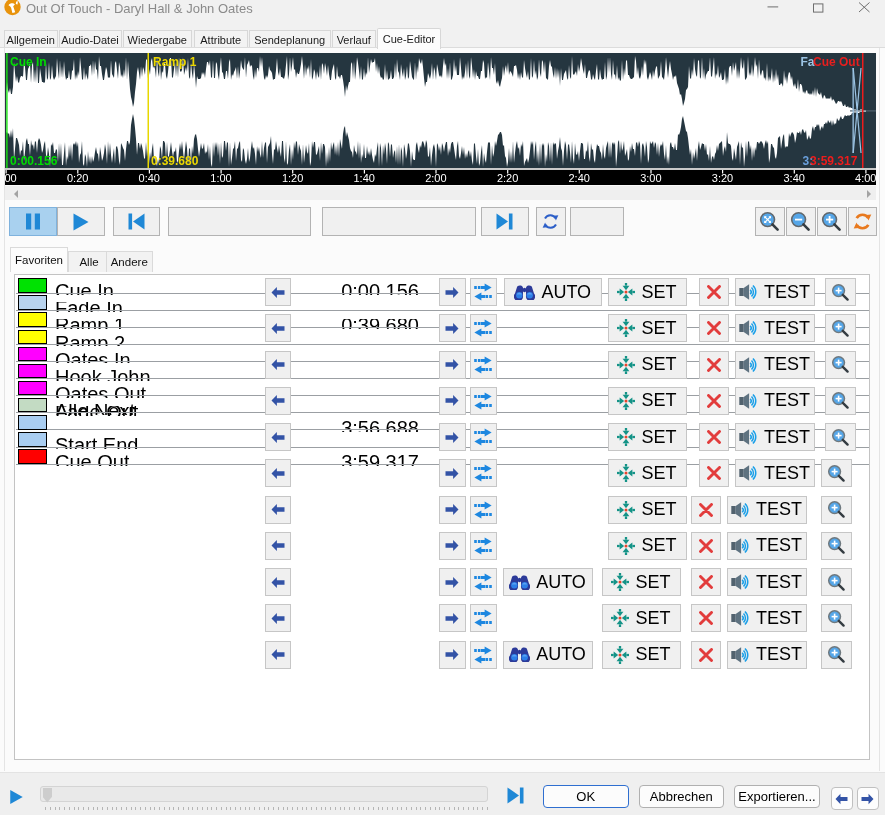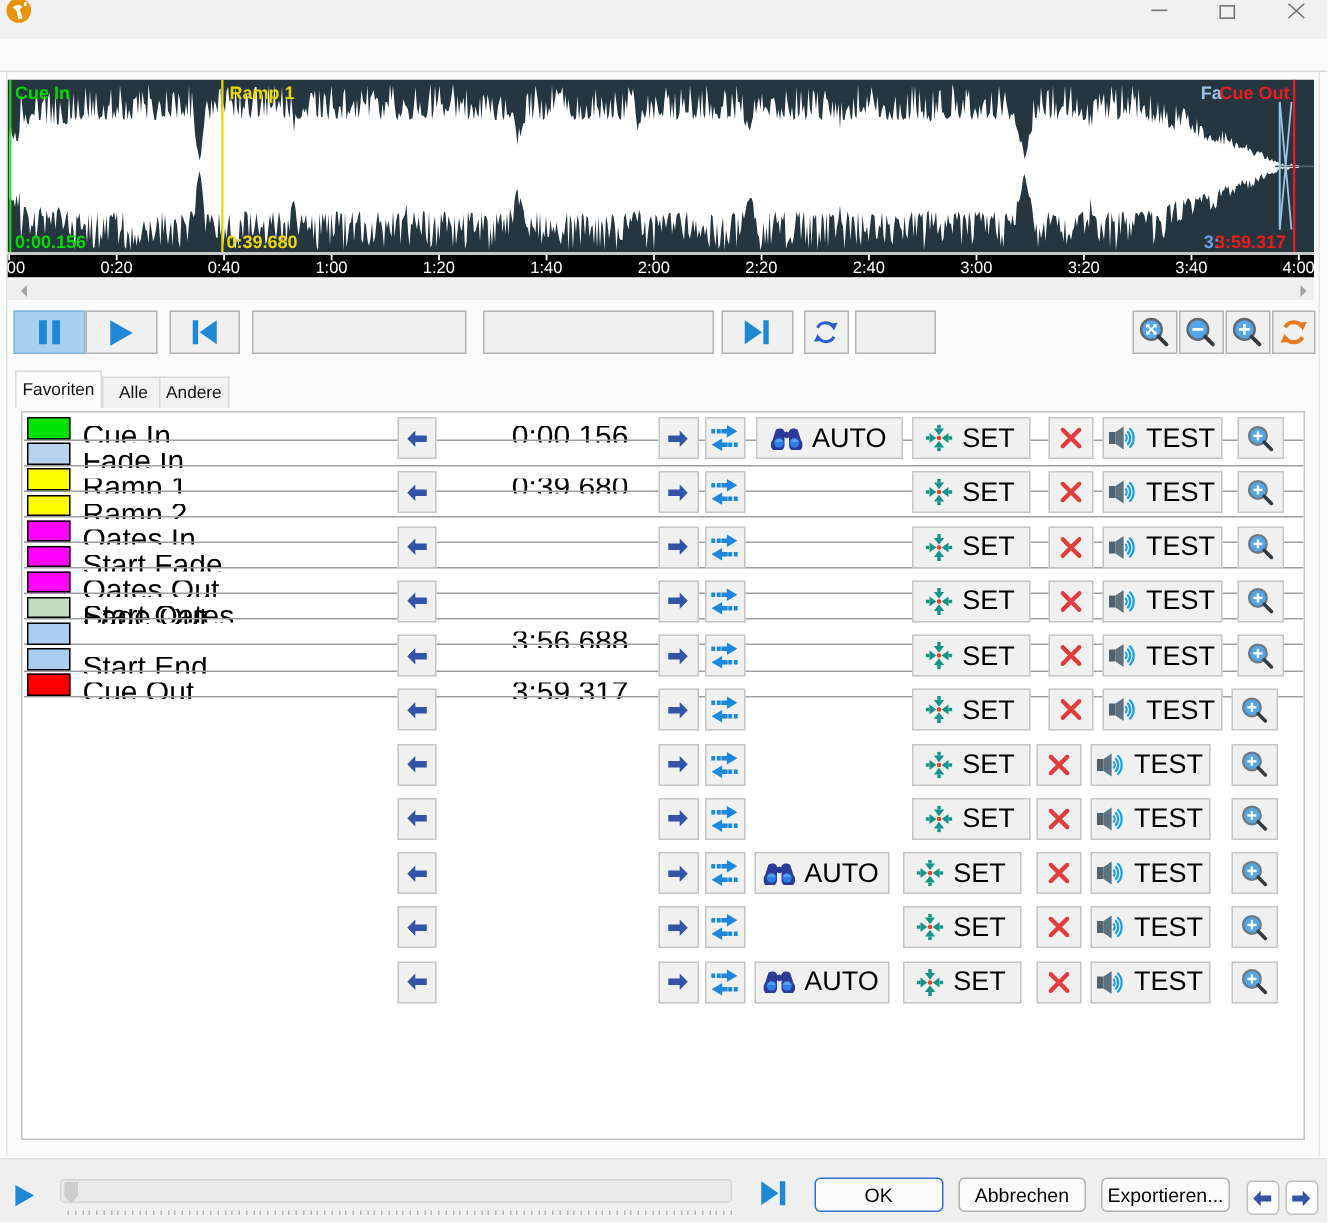--- a/index.html
+++ b/index.html
@@ -142,26 +142,36 @@
 </defs>
 </svg>
 
 <div id="win">
   <div id="titlebar">
     <svg width="18" height="17" style="position:absolute;left:3.5px;top:-1px">
       <circle cx="8.5" cy="8" r="8.2" fill="#e8930c"></circle>
       <path d="M4.5 6.2 C5.8 3.9 9.5 3.7 10.9 5.4 L9.2 7.3 11.2 13.2 8.4 14 7.1 8.7 6 7.2z" fill="#fff"></path>
       <path d="M12.2 2.6 13.9 2.2 13.5 5.4 11.8 5z" fill="#fff"></path>
     </svg>
+    <div id="title">Out Of Touch - Daryl Hall &amp; John Oates</div>
     <svg width="135" height="16" style="position:absolute;left:750px;top:0">
       <rect x="17.5" y="6.4" width="10.7" height="1" fill="#6e6e6e"></rect>
       <rect x="63.5" y="3.9" width="9.4" height="8.2" fill="none" stroke="#6e6e6e" stroke-width="1"></rect>
       <path d="M109 2.5l10.5 9.5M119.5 2.5 109 12" stroke="#6e6e6e" stroke-width="1" fill="none"></path>
     </svg>
   </div>
+  <div id="maintabs">
+      <div class="mtab" style="left:4px;width:53.5px">Allgemein</div>
+      <div class="mtab" style="left:58.5px;width:63px">Audio-Datei</div>
+      <div class="mtab" style="left:122.5px;width:69.5px">Wiedergabe</div>
+      <div class="mtab" style="left:193.5px;width:54.5px">Attribute</div>
+      <div class="mtab" style="left:249px;width:81.5px">Sendeplanung</div>
+      <div class="mtab" style="left:331.5px;width:44.5px">Verlauf</div>
+      <div class="mtab active" style="left:377px;width:64px">Cue-Editor</div>
+    </div>
   <div id="mtline"></div>
   <div class="abs" style="left:4px;top:48px;width:1px;height:723px;background:#e4e4e4"></div>
   <div class="abs" style="left:879px;top:48px;width:1px;height:723px;background:#e4e4e4"></div>
 
   <svg id="wave" width="871" height="115">
     <rect width="871" height="115" fill="#253640"></rect>
     <polygon points="1,38 2,29 3,37 4,40 5,35 6,41 7,41 8,34 9,9 10,20 11,29 12,23 13,29 14,30 15,25 16,23 17,23 18,24 19,9 20,14 21,27 22,27 23,16 24,14 25,10 26,30 27,12 28,9 29,30 30,16 31,30 32,10 33,30 34,30 35,15 36,22 37,29 38,29 39,30 40,29 41,10 42,27 43,25 44,9 45,27 46,25 47,12 48,24 49,27 50,25 51,23 52,5 53,18 54,26 55,7 56,25 57,13 58,25 59,8 60,21 61,27 62,25 63,25 64,17 65,26 66,27 67,18 68,17 69,6 70,27 71,21 72,26 73,18 74,23 75,4 76,14 77,26 78,27 79,14 80,27 81,20 82,24 83,27 84,13 85,13 86,11 87,23 88,7 89,22 90,8 91,16 92,17 93,27 94,3 95,13 96,13 97,21 98,27 99,27 100,20 101,14 102,17 103,25 104,24 105,25 106,7 107,21 108,23 109,25 110,10 111,8 112,17 113,26 114,9 115,14 116,24 117,21 118,25 119,16 120,24 121,4 122,27 123,8 124,22 125,36 126,44 127,48 128,54 129,50 130,39 131,31 132,19 133,14 134,20 135,27 136,13 137,24 138,14 139,17 140,22 141,7 142,6 143,26 144,16 145,22 146,8 147,5 148,15 149,13 150,16 151,25 152,4 153,19 154,24 155,9 156,27 157,18 158,20 159,10 160,11 161,23 162,26 163,19 164,9 165,5 166,5 167,25 168,24 169,16 170,9 171,24 172,9 173,25 174,4 175,18 176,19 177,17 178,4 179,22 180,18 181,14 182,19 183,5 184,24 185,26 186,10 187,20 188,26 189,11 190,21 191,35 192,23 193,26 194,26 195,26 196,25 197,19 198,22 199,19 200,25 201,16 202,9 203,9 204,13 205,7 206,24 207,25 208,7 209,25 210,25 211,9 212,11 213,22 214,27 215,14 216,4 217,19 218,20 219,26 220,26 221,18 222,18 223,26 224,9 225,6 226,27 227,21 228,23 229,19 230,17 231,14 232,26 233,13 234,26 235,19 236,7 237,14 238,16 239,17 240,4 241,25 242,12 243,10 244,7 245,14 246,12 247,13 248,23 249,27 250,16 251,25 252,15 253,15 254,19 255,3 256,14 257,4 258,16 259,25 260,27 261,22 262,25 263,22 264,13 265,17 266,18 267,20 268,27 269,26 270,26 271,17 272,5 273,19 274,23 275,15 276,24 277,24 278,25 279,26 280,22 281,12 282,3 283,27 284,21 285,4 286,19 287,13 288,4 289,17 290,16 291,25 292,19 293,21 294,21 295,17 296,11 297,3 298,13 299,26 300,11 301,23 302,14 303,17 304,12 305,25 306,6 307,27 308,24 309,16 310,19 311,27 312,18 313,23 314,25 315,12 316,27 317,10 318,12 319,21 320,10 321,15 322,23 323,12 324,21 325,27 326,27 327,18 328,14 329,11 330,25 331,27 332,13 333,24 334,23 335,26 336,22 337,22 338,27 339,34 340,44 341,32 342,38 343,33 344,29 345,29 346,11 347,9 348,26 349,8 350,27 351,18 352,4 353,10 354,18 355,27 356,13 357,27 358,26 359,15 360,25 361,19 362,22 363,4 364,20 365,13 366,6 367,10 368,9 369,9 370,5 371,19 372,10 373,21 374,13 375,22 376,25 377,24 378,27 379,26 380,11 381,27 382,17 383,27 384,26 385,25 386,17 387,26 388,26 389,24 390,10 391,25 392,6 393,18 394,20 395,27 396,11 397,19 398,24 399,15 400,27 401,23 402,13 403,26 404,24 405,8 406,16 407,24 408,26 409,27 410,9 411,27 412,13 413,20 414,5 415,9 416,11 417,6 418,14 419,25 420,34 421,29 422,29 423,20 424,23 425,26 426,21 427,10 428,27 429,14 430,18 431,27 432,11 433,16 434,22 435,24 436,22 437,25 438,13 439,5 440,13 441,10 442,26 443,15 444,26 445,9 446,27 447,26 448,22 449,6 450,19 451,12 452,22 453,22 454,22 455,4 456,15 457,27 458,23 459,26 460,19 461,10 462,26 463,7 464,23 465,26 466,4 467,13 468,25 469,16 470,27 471,18 472,23 473,23 474,26 475,26 476,18 477,18 478,7 479,10 480,26 481,24 482,25 483,9 484,18 485,27 486,4 487,15 488,15 489,22 490,10 491,28 492,31 493,27 494,32 495,34 496,29 497,25 498,13 499,23 500,16 501,12 502,20 503,9 504,22 505,18 506,19 507,21 508,24 509,13 510,13 511,12 512,17 513,26 514,20 515,27 516,19 517,24 518,25 519,7 520,15 521,21 522,25 523,18 524,27 525,26 526,5 527,25 528,23 529,7 530,22 531,17 532,27 533,24 534,6 535,20 536,24 537,7 538,9 539,20 540,8 541,25 542,26 543,27 544,13 545,7 546,13 547,14 548,21 549,25 550,14 551,26 552,15 553,25 554,16 555,33 556,15 557,27 558,27 559,21 560,19 561,17 562,25 563,27 564,12 565,24 566,26 567,3 568,21 569,22 570,20 571,18 572,23 573,11 574,19 575,14 576,5 577,11 578,17 579,21 580,11 581,25 582,25 583,20 584,17 585,18 586,26 587,27 588,21 589,25 590,27 591,18 592,11 593,26 594,27 595,16 596,24 597,27 598,26 599,26 600,9 601,27 602,23 603,4 604,20 605,4 606,21 607,27 608,7 609,22 610,21 611,27 612,12 613,27 614,24 615,28 616,27 617,7 618,27 619,15 620,23 621,8 622,7 623,22 624,22 625,25 626,26 627,26 628,25 629,24 630,3 631,8 632,22 633,14 634,24 635,26 636,22 637,13 638,23 639,6 640,12 641,7 642,24 643,27 644,23 645,19 646,22 647,27 648,17 649,24 650,18 651,14 652,13 653,26 654,24 655,22 656,8 657,24 658,25 659,27 660,18 661,4 662,15 663,25 664,15 665,8 666,16 667,21 668,27 669,23 670,24 671,22 672,30 673,33 674,36 675,42 676,41 677,46 678,53 679,50 680,46 681,37 682,36 683,34 684,13 685,25 686,26 687,16 688,23 689,5 690,16 691,22 692,24 693,8 694,7 695,26 696,24 697,4 698,26 699,15 700,27 701,22 702,20 703,18 704,18 705,4 706,23 707,24 708,14 709,4 710,26 711,20 712,23 713,12 714,25 715,23 716,19 717,27 718,27 719,26 720,16 721,32 722,23 723,31 724,15 725,13 726,13 727,23 728,9 729,18 730,14 731,9 732,26 733,15 734,26 735,17 736,4 737,14 738,16 739,6 740,27 741,26 742,24 743,3 744,23 745,19 746,23 747,11 748,24 749,16 750,4 751,14 752,11 753,26 754,6 755,20 756,23 757,18 758,17 759,26 760,24 761,28 762,10 763,29 764,23 765,28 766,24 767,15 768,30 769,21 770,29 771,16 772,27 773,21 774,32 775,32 776,30 777,31 778,34 779,17 780,28 781,23 782,31 783,23 784,19 785,20 786,27 787,23 788,31 789,34 790,30 791,35 792,36 793,26 794,39 795,31 796,31 797,33 798,40 799,38 800,41 801,38 802,37 803,41 804,40 805,42 806,40 807,42 808,37 809,43 810,34 811,44 812,35 813,40 814,41 815,42 816,39 817,44 818,46 819,42 820,43 821,46 822,45 823,46 824,45 825,46 826,43 827,48 828,46 829,47 830,49 831,51 832,50 833,48 834,48 835,49 836,48 837,50 838,53 839,53 840,51 841,54 842,54 843,53 844,55 845,54 846,55 847,55 848,56 849,57 850,56 851,57 852,57 853,57 854,57 855,57 856,56 857,57 858,57 859,57 860,57 861,57 861,59 860,59 859,59 858,59 857,59 856,59 855,59 854,60 853,60 852,60 851,59 850,60 849,59 848,60 847,60 846,62 845,62 844,63 843,62 842,63 841,63 840,62 839,64 838,66 837,66 836,63 835,65 834,68 833,67 832,65 831,71 830,70 829,72 828,67 827,73 826,67 825,70 824,69 823,67 822,71 821,69 820,71 819,71 818,76 817,73 816,75 815,78 814,71 813,73 812,71 811,74 810,74 809,78 808,73 807,76 806,85 805,86 804,82 803,85 802,87 801,77 800,80 799,79 798,76 797,77 796,82 795,78 794,80 793,80 792,79 791,86 790,90 789,82 788,80 787,79 786,81 785,84 784,80 783,93 782,94 781,93 780,95 779,81 778,83 777,89 776,96 775,83 774,84 773,85 772,100 771,106 770,104 769,95 768,94 767,91 766,91 765,105 764,110 763,88 762,91 761,87 760,90 759,96 758,91 757,89 756,88 755,89 754,91 753,89 752,89 751,98 750,94 749,105 748,94 747,108 746,92 745,97 744,88 743,89 742,104 741,88 740,104 739,114 738,94 737,95 736,89 735,112 734,88 733,91 732,94 731,107 730,101 729,95 728,108 727,105 726,93 725,91 724,91 723,90 722,79 721,99 720,93 719,96 718,103 717,88 716,89 715,90 714,91 713,98 712,92 711,99 710,101 709,107 708,103 707,104 706,110 705,93 704,108 703,101 702,102 701,91 700,98 699,91 698,91 697,90 696,94 695,97 694,88 693,94 692,108 691,95 690,101 689,106 688,99 687,112 686,96 685,102 684,94 683,85 682,79 681,78 680,73 679,68 678,63 677,66 676,74 675,79 674,82 673,81 672,97 671,97 670,90 669,97 668,94 667,94 666,89 665,91 664,112 663,103 662,111 661,92 660,107 659,101 658,88 657,93 656,91 655,94 654,104 653,90 652,102 651,91 650,89 649,95 648,88 647,90 646,91 645,88 644,106 643,110 642,94 641,88 640,104 639,94 638,90 637,92 636,111 635,91 634,88 633,94 632,89 631,90 630,103 629,96 628,96 627,90 626,99 625,93 624,106 623,108 622,96 621,100 620,103 619,88 618,95 617,98 616,88 615,101 614,87 613,89 612,104 611,114 610,89 609,92 608,89 607,91 606,105 605,89 604,105 603,88 602,91 601,95 600,106 599,103 598,91 597,107 596,100 595,98 594,93 593,93 592,91 591,98 590,110 589,107 588,96 587,97 586,90 585,109 584,104 583,88 582,99 581,97 580,106 579,106 578,91 577,90 576,90 575,98 574,108 573,98 572,102 571,101 570,90 569,111 568,105 567,88 566,110 565,99 564,91 563,92 562,107 561,92 560,88 559,98 558,113 557,98 556,95 555,84 554,93 553,98 552,106 551,91 550,90 549,92 548,89 547,112 546,89 545,109 544,93 543,89 542,109 541,101 540,114 539,90 538,93 537,90 536,111 535,90 534,113 533,97 532,110 531,88 530,94 529,107 528,88 527,92 526,88 525,98 524,106 523,110 522,105 521,107 520,109 519,113 518,88 517,94 516,91 515,103 514,94 513,96 512,88 511,92 510,100 509,110 508,88 507,110 506,98 505,110 504,95 503,109 502,114 501,105 500,103 499,92 498,93 497,82 496,79 495,79 494,81 493,82 492,88 491,93 490,88 489,100 488,104 487,92 486,112 485,90 484,89 483,90 482,99 481,110 480,107 479,100 478,114 477,92 476,99 475,110 474,113 473,96 472,111 471,103 470,91 469,90 468,112 467,108 466,98 465,104 464,97 463,99 462,105 461,100 460,106 459,94 458,102 457,93 456,100 455,106 454,103 453,88 452,93 451,107 450,102 449,95 448,89 447,89 446,91 445,100 444,95 443,103 442,89 441,89 440,93 439,99 438,93 437,90 436,102 435,93 434,98 433,92 432,90 431,114 430,96 429,91 428,94 427,102 426,113 425,94 424,103 423,104 422,90 421,87 420,95 419,91 418,88 417,89 416,95 415,92 414,100 413,96 412,89 411,92 410,107 409,107 408,106 407,98 406,114 405,98 404,91 403,90 402,100 401,106 400,96 399,91 398,114 397,98 396,94 395,112 394,91 393,112 392,93 391,110 390,97 389,99 388,105 387,92 386,91 385,104 384,91 383,89 382,111 381,96 380,90 379,102 378,92 377,113 376,95 375,90 374,114 373,89 372,95 371,104 370,101 369,110 368,107 367,102 366,95 365,103 364,98 363,102 362,93 361,105 360,105 359,91 358,105 357,101 356,110 355,89 354,106 353,88 352,102 351,99 350,98 349,92 348,105 347,99 346,98 345,95 344,87 343,83 342,79 341,84 340,73 339,75 338,81 337,96 336,91 335,86 334,104 333,89 332,103 331,92 330,102 329,89 328,92 327,97 326,89 325,109 324,94 323,111 322,99 321,114 320,94 319,91 318,91 317,101 316,89 315,108 314,93 313,97 312,101 311,102 310,89 309,89 308,95 307,88 306,109 305,113 304,90 303,101 302,99 301,92 300,101 299,110 298,91 297,112 296,98 295,95 294,91 293,102 292,89 291,88 290,96 289,89 288,107 287,96 286,112 285,91 284,97 283,110 282,112 281,88 280,110 279,105 278,88 277,88 276,104 275,99 274,92 273,100 272,95 271,88 270,97 269,96 268,111 267,101 266,83 265,90 264,92 263,94 262,110 261,89 260,90 259,95 258,105 257,88 256,105 255,101 254,94 253,99 252,93 251,112 250,101 249,94 248,96 247,88 246,95 245,105 244,109 243,95 242,106 241,111 240,107 239,97 238,95 237,109 236,107 235,88 234,90 233,95 232,96 231,108 230,88 229,95 228,96 227,105 226,112 225,89 224,114 223,90 222,89 221,98 220,88 219,88 218,103 217,105 216,89 215,111 214,90 213,103 212,89 211,95 210,89 209,104 208,89 207,114 206,111 205,93 204,107 203,91 202,100 201,98 200,101 199,90 198,95 197,96 196,90 195,97 194,104 193,96 192,86 191,81 190,82 189,86 188,101 187,93 186,110 185,95 184,96 183,111 182,95 181,88 180,97 179,107 178,98 177,88 176,97 175,90 174,98 173,108 172,110 171,94 170,99 169,98 168,104 167,98 166,89 165,97 164,103 163,104 162,89 161,106 160,90 159,88 158,88 157,106 156,96 155,93 154,111 153,106 152,113 151,110 150,104 149,107 148,90 147,96 146,106 145,99 144,111 143,96 142,104 141,89 140,106 139,105 138,98 137,93 136,90 135,96 134,90 133,90 132,102 131,86 130,75 129,66 128,61 127,66 126,72 125,89 124,92 123,88 122,88 121,96 120,108 119,97 118,95 117,92 116,90 115,112 114,108 113,97 112,93 111,94 110,111 109,95 108,102 107,110 106,102 105,90 104,103 103,88 102,111 101,97 100,91 99,100 98,105 97,108 96,100 95,94 94,109 93,101 92,100 91,94 90,99 89,106 88,109 87,103 86,111 85,103 84,110 83,98 82,114 81,104 80,101 79,113 78,111 77,88 76,100 75,102 74,110 73,89 72,94 71,88 70,92 69,90 68,92 67,108 66,91 65,104 64,92 63,107 62,103 61,113 60,89 59,100 58,112 57,112 56,90 55,107 54,90 53,109 52,97 51,96 50,100 49,100 48,89 47,93 46,91 45,114 44,101 43,94 42,104 41,102 40,88 39,91 38,97 37,100 36,92 35,87 34,85 33,88 32,100 31,89 30,88 29,97 28,91 27,93 26,87 25,103 24,91 23,91 22,85 21,88 20,99 19,108 18,88 17,98 16,97 15,103 14,92 13,88 12,85 11,85 10,96 9,107 8,75 7,85 6,77 5,85 4,80 3,81 2,79 1,80" fill="#ffffff"></polygon>
     <rect x="845" y="57.3" width="26" height="1.2" fill="#51626e"></rect>
     <rect x="1.2" y="0" width="1.4" height="115" fill="#19e213"></rect>
     <rect x="142.5" y="0" width="1.5" height="115" fill="#e8d800"></rect>
@@ -294,29 +304,29 @@
 <div class="sq" style="top:55.0px;background:#ffff00"></div>
 <div class="lab" style="top:61.2px">
         <span>Ramp 2</span>
       </div>
 <div class="sq" style="top:72.1px;background:#ff00ff"></div>
 <div class="lab" style="top:78.3px">
         <span>Oates In</span>
       </div>
 <div class="sq" style="top:89.2px;background:#ff00ff"></div>
 <div class="lab" style="top:95.4px">
-        <span>Start Fade</span>
+        <span>Hook John</span>
       </div>
 <div class="sq" style="top:106.3px;background:#ff00ff"></div>
 <div class="lab" style="top:112.5px">
         <span>Oates Out</span>
       </div>
 <div class="sq" style="top:123.4px;background:#c3dbc3"></div>
 <div class="lab" style="top:129.6px">
-        <span>Start Oates</span>
+        <span>Alle Next</span>
       </div>
 <div class="sq" style="top:140.5px;background:#a9cdf1"></div>
 <div class="lab" style="top:131px">
         <span>Fade Out</span>
       </div>
 <div class="sq" style="top:157.6px;background:#a9cdf1"></div>
 <div class="lab" style="top:163.8px">
         <span>Start End</span>
       </div>
 <div class="sq" style="top:174.7px;background:#ff0000"></div>

